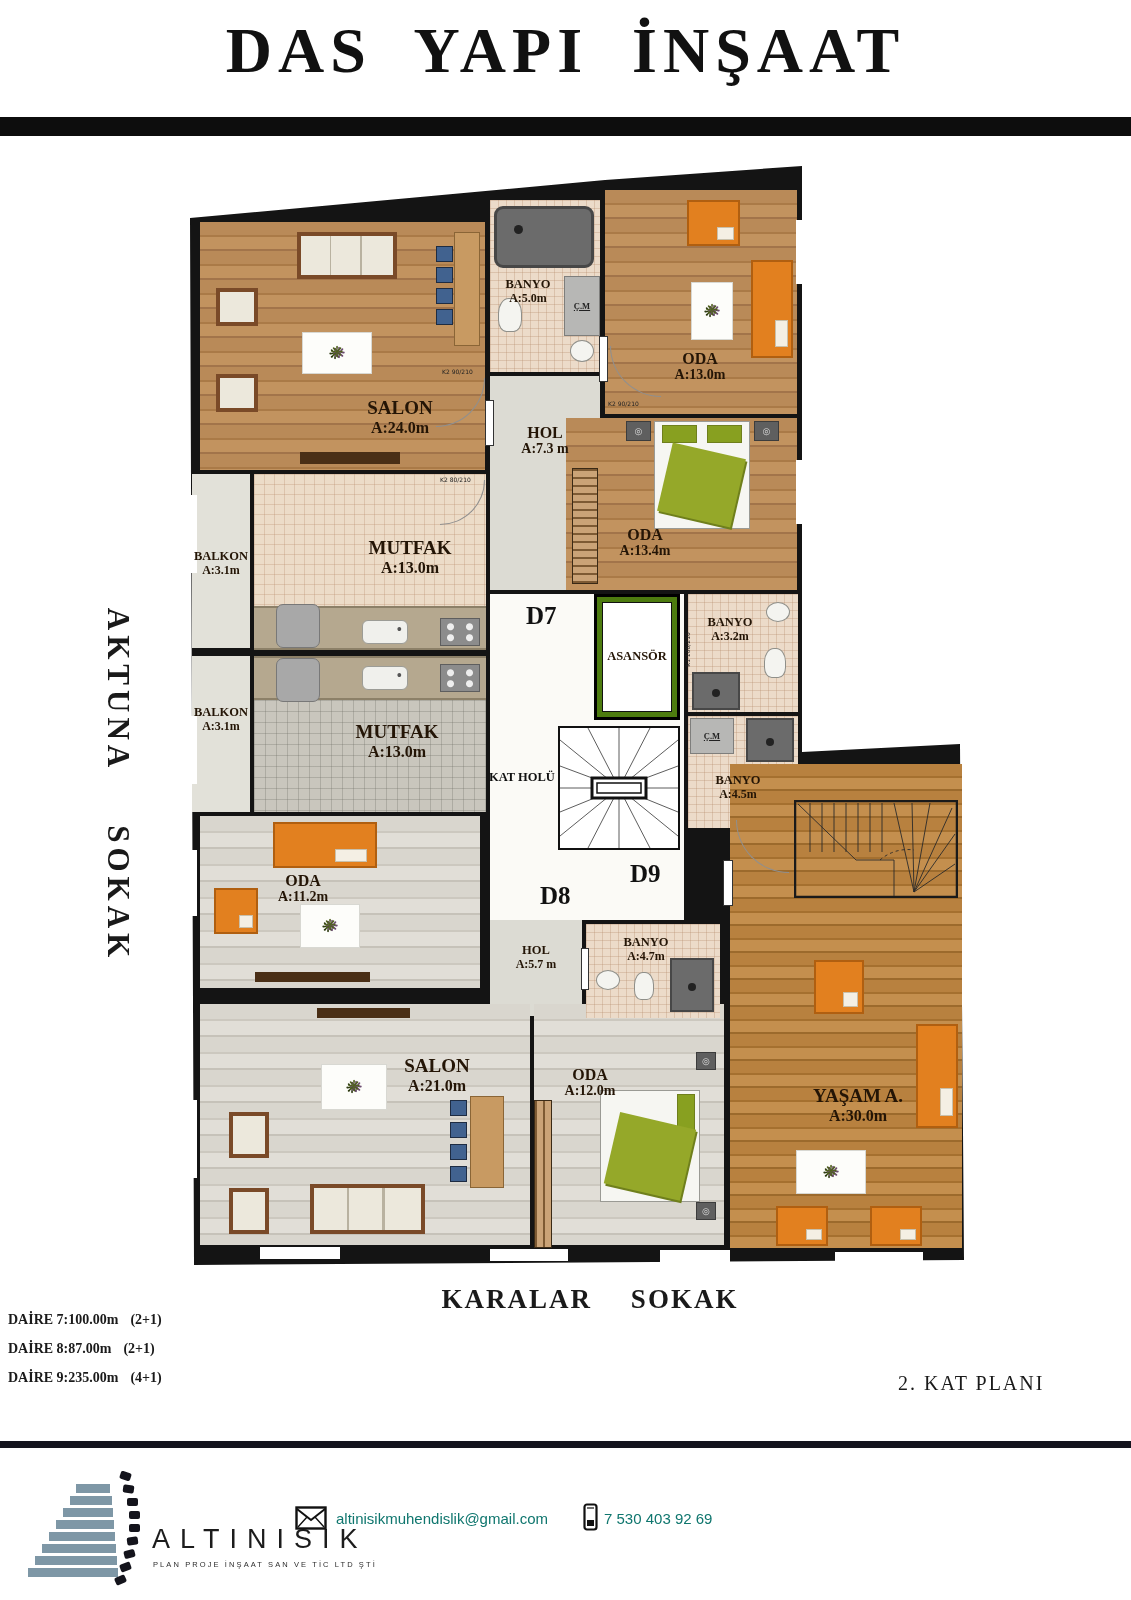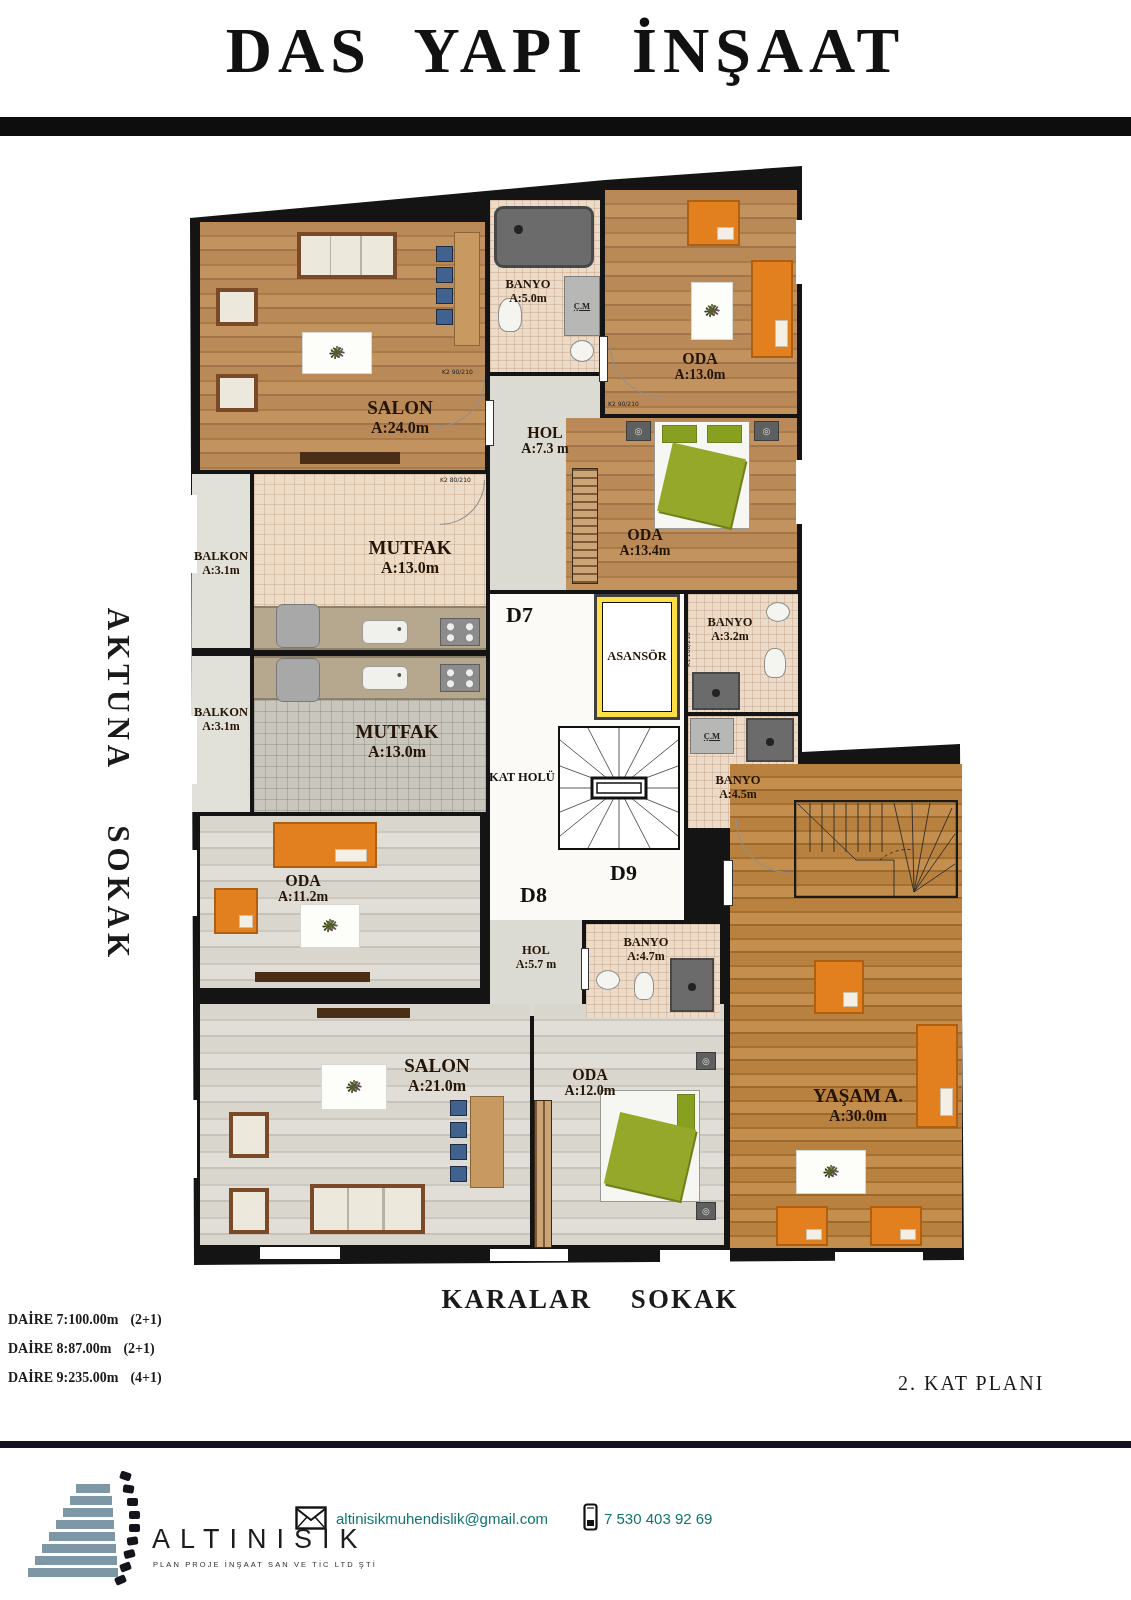--- a/index.html
+++ b/index.html
@@ -42,21 +42,21 @@
      linear-gradient(90deg,rgba(185,145,115,.35) 1px,transparent 1px);background-size:8px 8px;}
   .flat-grey{background:#dcdbd3;}
   .flat-white{background:#fbfaf6;}
   .balk{background:#e2e1d9;}
   .rlabel{position:absolute;text-align:center;font-weight:bold;color:#241506;line-height:1.08;z-index:5;}
   .rlabel .nm{display:block;}
   .rlabel .ar{display:block;}
   .lab-lg .nm{font-size:19px;} .lab-lg .ar{font-size:16px;}
   .lab-md .nm{font-size:16px;} .lab-md .ar{font-size:14px;}
   .lab-sm .nm{font-size:12.5px;} .lab-sm .ar{font-size:12px;}
-  .unit-label{position:absolute;font-weight:bold;font-size:22px;color:#111;z-index:6;}
+  .unit-label{position:absolute;font-weight:bold;font-size:25px;color:#111;z-index:6;margin-left:20px;}
   .small-cap{position:absolute;font-weight:bold;font-size:12.5px;color:#111;z-index:6;white-space:nowrap;}
   .cmbox{position:absolute;background:#b7b7b5;border:1px solid #7e7e7c;z-index:4;
          display:flex;align-items:center;justify-content:center;font-weight:bold;font-size:8.5px;color:#222;text-decoration:underline;}
   .doortag{position:absolute;font-family:"DejaVu Sans",sans-serif;font-size:6px;color:#222;z-index:7;white-space:nowrap;}
   
   .f{position:absolute;box-sizing:border-box;}
   .rug{background:#fdfdfa;border:1px solid #d8d8d2;}
   .rug::after{content:"❋";position:absolute;left:50%;top:50%;transform:translate(-50%,-56%);
       font-size:15px;color:#50601f;text-shadow:2px 1px 0 #6d4d72,-2px 2px 0 #2e3b12;}
   .sofa{background:#ece8dc;border:4px solid #7a4a28;}
@@ -88,21 +88,21 @@
   .shower{background:#6b6b6b;border:2px solid #474747;}
   .shower::after{content:"";position:absolute;left:40%;top:45%;width:8px;height:8px;border-radius:50%;background:#222;}
   .wc{background:#f4f4f0;border:1px solid #8f8f89;border-radius:45% 45% 35% 35%;}
   .basin{background:#f4f4f0;border:1px solid #8f8f89;border-radius:50%;}
   .niche{background:#e2801f;border:2px solid #b05f10;}
   .niche::after{content:"";position:absolute;right:8%;bottom:10%;width:30%;height:26%;background:#f4efe4;border:1px solid #c9c0ab;}
   .win{position:absolute;background:#fff;z-index:3;}
   .doorleaf{position:absolute;background:#fff;border:1px solid #333;z-index:4;}
   .swing{position:absolute;border-left:1px solid #8f8f8f;border-bottom:1px solid #8f8f8f;
          border-bottom-left-radius:100%;z-index:2;}
-  .elev{background:#fde047;border:3px solid #404040;z-index:4;}
+  .elev{background:#4d7c0f;border:3px solid #000000;z-index:4;}
   .elev-in{position:absolute;inset:5px;border:1.5px solid #111;background:#fff;}
   .elev .rlabel{left:0;right:0;top:50%;transform:translateY(-50%);}
   .stairbox{z-index:4;}
   
   .footbar{left:0;top:1441px;width:1131px;height:7px;background:#14141e;}
   .lbar{position:absolute;height:9px;background:#7e97a6;}
   .ldash{position:absolute;width:11px;height:8px;background:#14141c;border-radius:2px;}
   .logotext{left:152px;top:1524px;font-family:"Liberation Sans",sans-serif;font-weight:300;
       font-size:27px;letter-spacing:10px;color:#1c1c1c;}
   .logotag{left:153px;top:1560px;font-family:"Liberation Sans",sans-serif;font-size:7.5px;

